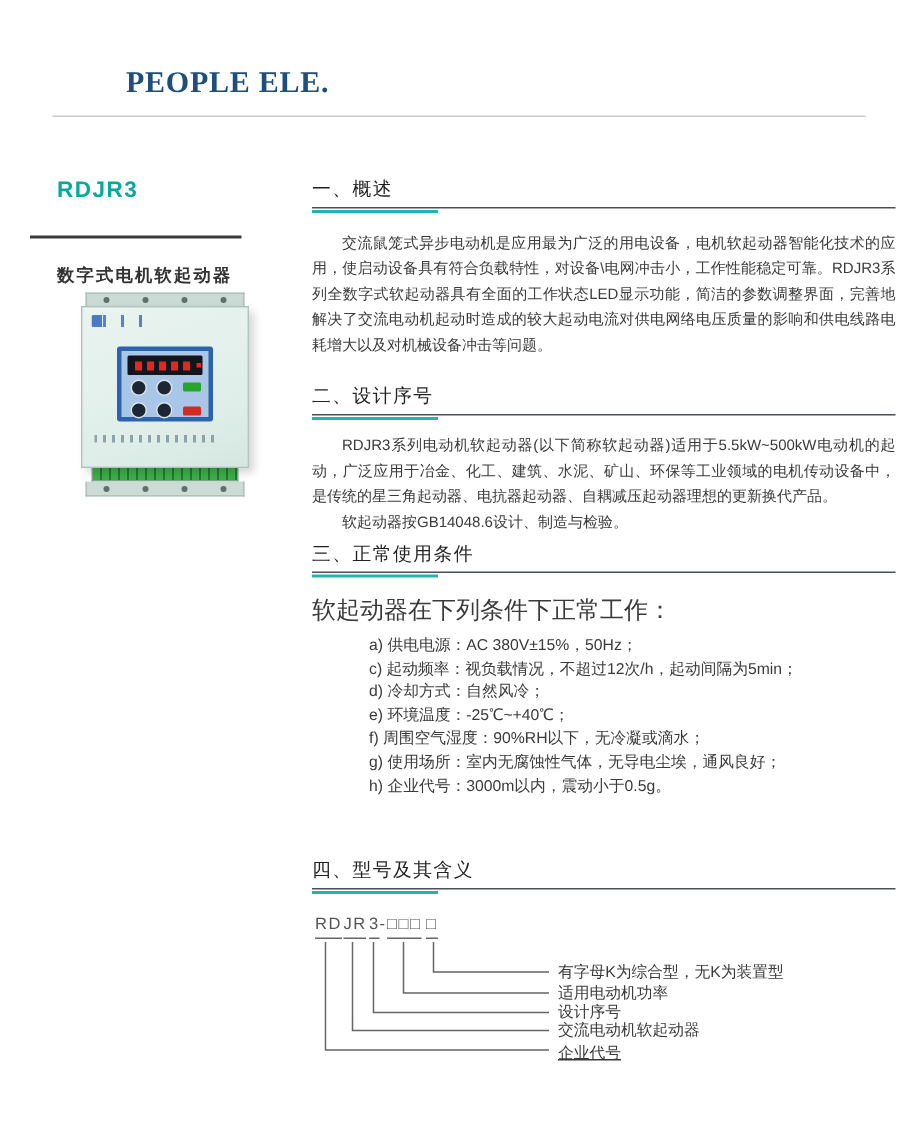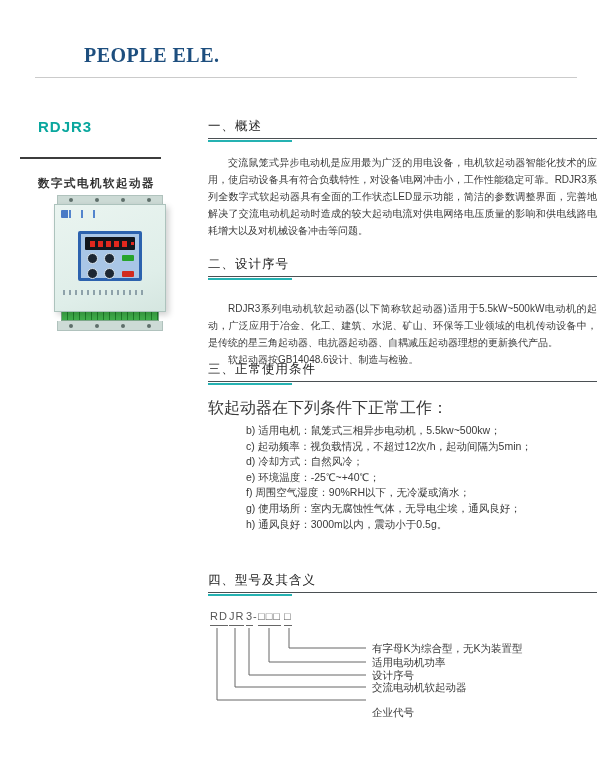--- a/index.html
+++ b/index.html
@@ -163,39 +163,39 @@
   </div>
   <div class="body-text indent" style="margin-top:11px;">交流鼠笼式异步电动机是应用最为广泛的用电设备，电机软起动器智能化技术的应用，使启动设备具有符合负载特性，对设备\电网冲击小，工作性能稳定可靠。RDJR3系列全数字式软起动器具有全面的工作状态LED显示功能，简洁的参数调整界面，完善地解决了交流电动机起动时造成的较大起动电流对供电网络电压质量的影响和供电线路电耗增大以及对机械设备冲击等问题。</div>
 </div>
 
 <div class="section" style="top:256px;">
   <div class="sec-title">二、设计序号</div>
   <div class="sec-rule">
     <div class="dark"></div>
     <div class="teal"></div>
   </div>
-  <div class="body-text indent" style="margin-top:19px;">RDJR3系列电动机软起动器(以下简称软起动器)适用于5.5kW~500kW电动机的起动，广泛应用于冶金、化工、建筑、水泥、矿山、环保等工业领域的电机传动设备中，是传统的星三角起动器、电抗器起动器、自耦减压起动器理想的更新换代产品。</div>
+  <div class="body-text indent" style="margin-top:8px;">RDJR3系列电动机软起动器(以下简称软起动器)适用于5.5kW~500kW电动机的起动，广泛应用于冶金、化工、建筑、水泥、矿山、环保等工业领域的电机传动设备中，是传统的星三角起动器、电抗器起动器、自耦减压起动器理想的更新换代产品。</div>
   <div class="body-text indent">软起动器按GB14048.6设计、制造与检验。</div>
 </div>
 
 <div class="section" style="top:361px;">
   <div class="sec-title">三、正常使用条件</div>
   <div class="sec-rule">
     <div class="dark"></div>
     <div class="teal"></div>
   </div>
   <div class="cond-intro" style="margin-top:13px;">软起动器在下列条件下正常工作：</div>
   <div class="cond-list">
-    <div class="cond-item">b) 适用电机：鼠笼式三相异步电动机，5.5kw~500kw；</div>
+    <div class="cond-item">a) 供电电源：AC 380V±15%，50Hz；</div>
     <div class="cond-item">c) 起动频率：视负载情况，不超过12次/h，起动间隔为5min；</div>
     <div class="cond-item">d) 冷却方式：自然风冷；</div>
     <div class="cond-item">e) 环境温度：-25℃~+40℃；</div>
     <div class="cond-item">f) 周围空气湿度：90%RH以下，无冷凝或滴水；</div>
     <div class="cond-item">g) 使用场所：室内无腐蚀性气体，无导电尘埃，通风良好；</div>
-    <div class="cond-item">h) 通风良好：3000m以内，震动小于0.5g。</div>
+    <div class="cond-item">h) 企业代号：3000m以内，震动小于0.5g。</div>
   </div>
 </div>
 
 <div class="section" style="top:572px;">
   <div class="sec-title">四、型号及其含义</div>
   <div class="sec-rule">
     <div class="dark"></div>
     <div class="teal"></div>
   </div>
   <div class="diagram">
@@ -209,15 +209,15 @@
     <span class="code-part" style="left:2px;">RD</span>
     <span class="code-part" style="left:21px;">JR</span>
     <span class="code-part" style="left:38px;">3</span>
     <span class="code-dash" style="left:45px;">-</span>
     <span class="code-part" style="left:50px;">□□□</span>
     <span class="code-part" style="left:76px;">□</span>
     <div class="diag-label" style="top:32px;">有字母K为综合型，无K为装置型</div>
     <div class="diag-label" style="top:46px;">适用电动机功率</div>
     <div class="diag-label" style="top:59px;">设计序号</div>
     <div class="diag-label" style="top:71px;">交流电动机软起动器</div>
-    <div class="diag-label" style="top:96px;">企业代号</div>
+    <div class="diag-label" style="top:86px;text-decoration:underline;">企业代号</div>
   </div>
 </div>
 
 </body></html>

